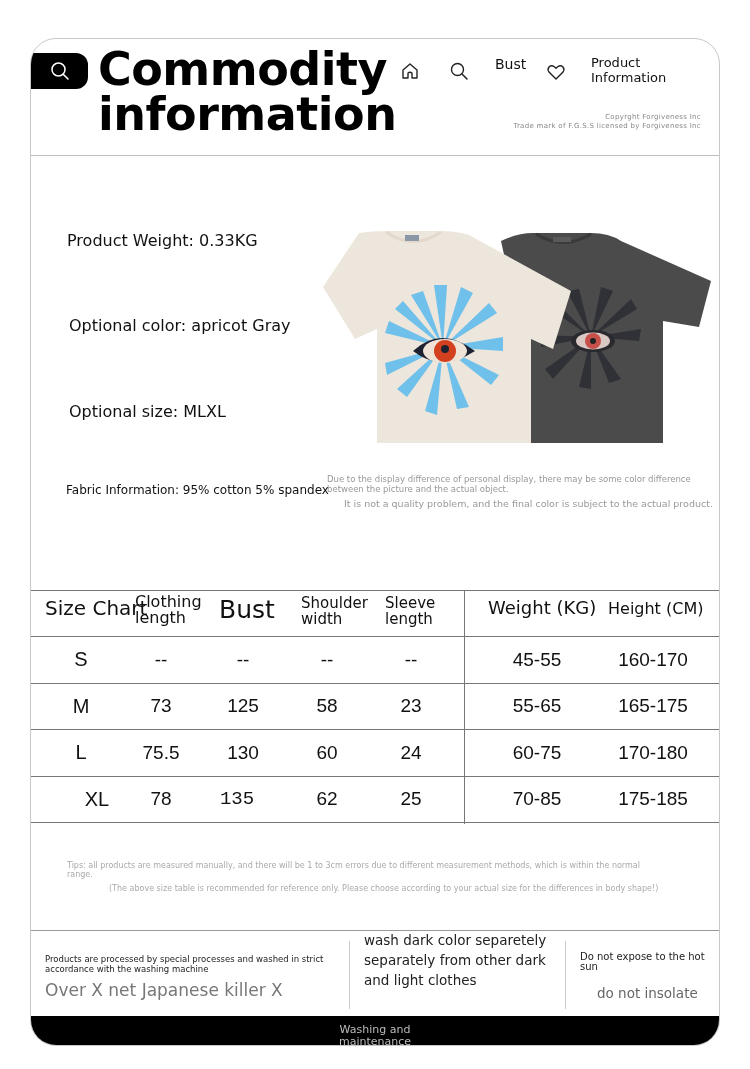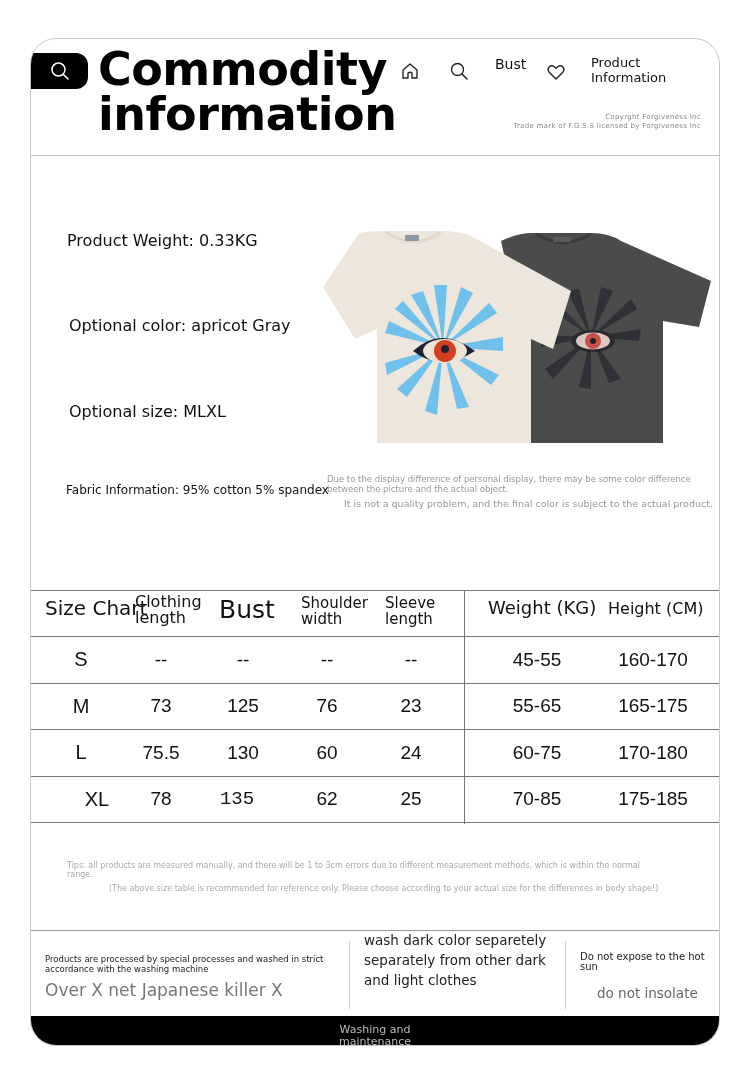--- a/index.html
+++ b/index.html
@@ -181,21 +181,21 @@
       <span class="cell" style="left:182px; width:60px;">--</span>
       <span class="cell" style="left:266px; width:60px;">--</span>
       <span class="cell" style="left:350px; width:60px;">--</span>
       <span class="cell" style="left:466px; width:80px;">45-55</span>
       <span class="cell" style="left:572px; width:100px;">160-170</span>
     </div>
     <div class="trow body">
       <span class="cell" style="left:20px; width:60px; font-size:20px;">M</span>
       <span class="cell" style="left:100px; width:60px;">73</span>
       <span class="cell" style="left:182px; width:60px;">125</span>
-      <span class="cell" style="left:266px; width:60px;">76</span>
+      <span class="cell" style="left:266px; width:60px;">58</span>
       <span class="cell" style="left:350px; width:60px;">23</span>
       <span class="cell" style="left:466px; width:80px;">55-65</span>
       <span class="cell" style="left:572px; width:100px;">165-175</span>
     </div>
     <div class="trow body">
       <span class="cell" style="left:20px; width:60px; font-size:20px;">L</span>
       <span class="cell" style="left:100px; width:60px;">75.5</span>
       <span class="cell" style="left:182px; width:60px;">130</span>
       <span class="cell" style="left:266px; width:60px;">60</span>
       <span class="cell" style="left:350px; width:60px;">24</span>

